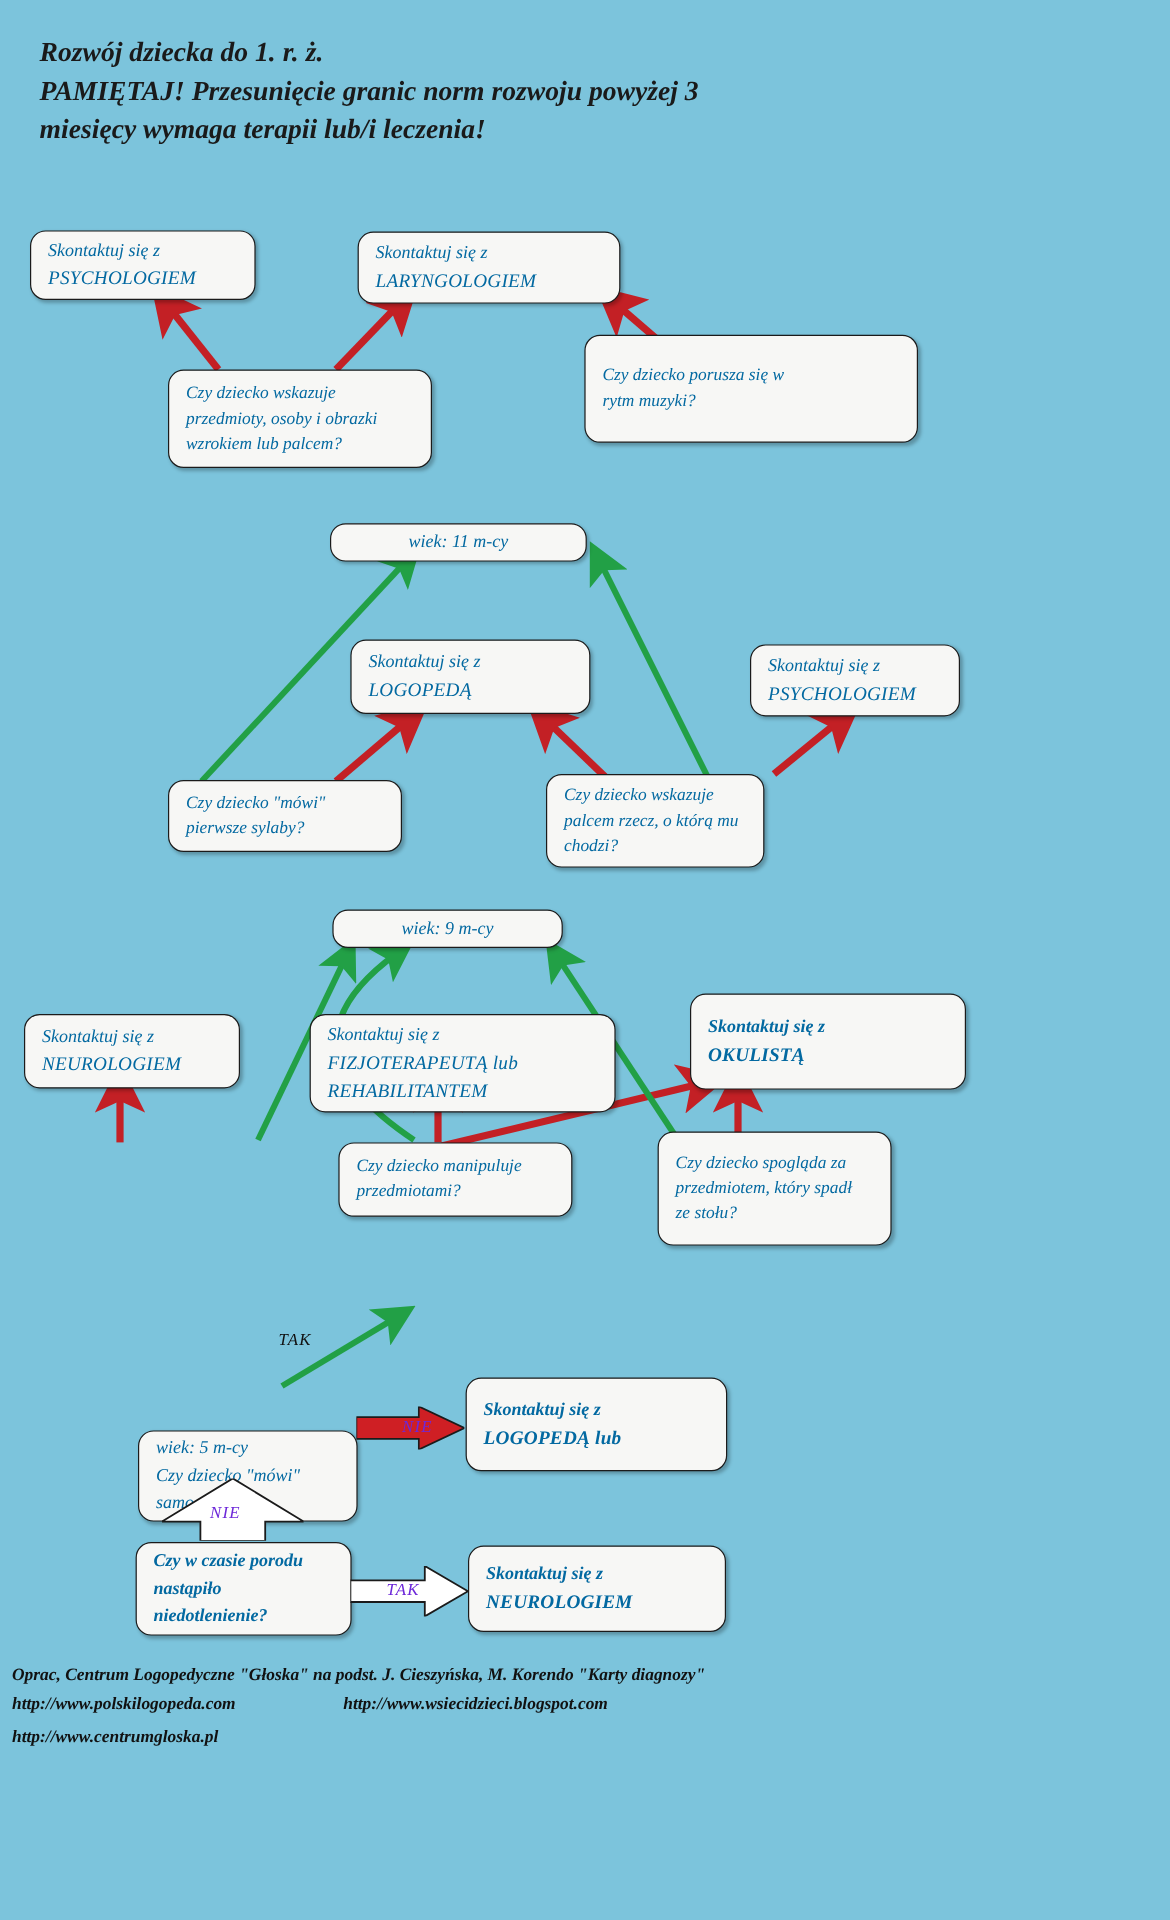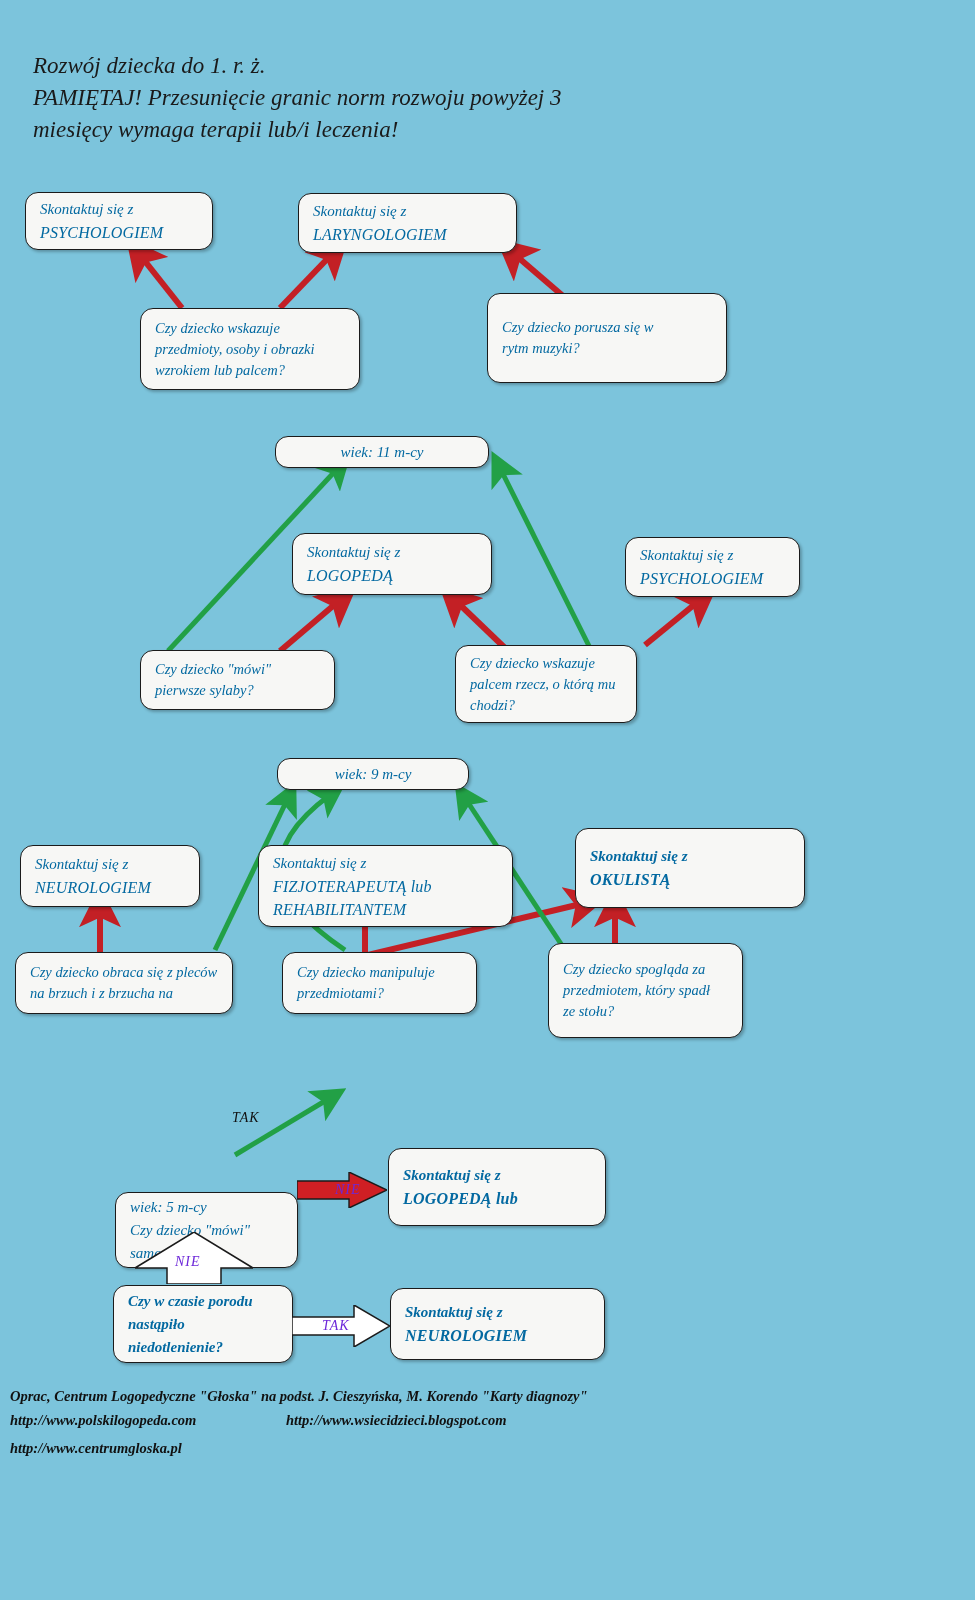--- a/index.html
+++ b/index.html
@@ -24,25 +24,25 @@
     left: 0;
     top: 0;
     width: 975px;
     height: 1600px;
     pointer-events: none;
     z-index: 2;
   }
   .title {
     position: absolute;
     left: 33px;
-    top: 50px;
+    top: 28px;
     width: 760px;
     font-family: "Liberation Serif", serif;
     font-style: italic;
-    font-weight: normal;
+    font-weight: bold;
     font-size: 23px;
     line-height: 32px;
     color: #1a1a1a;
     z-index: 5;
   }
   .node {
     position: absolute;
     background: #f7f7f5;
     border: 1.6px solid #1b1b1b;
     border-radius: 13px;
@@ -188,21 +188,21 @@
     <div class="ln">Skontaktuj się z</div>
     <div class="ln cap">LARYNGOLOGIEM</div>
   </div>
 
   <div class="node small" style="left:140px; top:308px; width:220px; height:82px;">
     <div class="ln">Czy dziecko wskazuje</div>
     <div class="ln">przedmioty, osoby i obrazki</div>
     <div class="ln">wzrokiem lub palcem?</div>
   </div>
 
-  <div class="node small" style="left:487px; top:293px; width:240px; height:90px;">
+  <div class="node small" style="left:487px; top:279px; width:278px; height:90px;">
     <div class="ln">Czy dziecko porusza się w</div>
     <div class="ln">rytm muzyki?</div>
   </div>
 
   <div class="node center" style="left:275px; top:436px; width:214px; height:32px; padding:4px 20px;">
     <div class="ln">wiek: 11 m-cy</div>
   </div>
 
   <div class="node" style="left:292px; top:533px; width:200px; height:62px;">
     <div class="ln">Skontaktuj się z</div>
@@ -238,24 +238,20 @@
     <div class="ln">Skontaktuj się z</div>
     <div class="ln cap">FIZJOTERAPEUTĄ lub</div>
     <div class="ln cap">REHABILITANTEM</div>
   </div>
 
   <div class="node" style="left:575px; top:828px; width:230px; height:80px; font-weight:bold;">
     <div class="ln">Skontaktuj się z</div>
     <div class="ln cap">OKULISTĄ</div>
   </div>
 
-  <div class="node small" style="left:15px; top:952px; width:218px; height:62px;">
-    <div class="ln">Czy dziecko obraca się z pleców</div>
-    <div class="ln">na brzuch i z brzucha na</div>
-  </div>
 
   <div class="node small" style="left:282px; top:952px; width:195px; height:62px;">
     <div class="ln">Czy dziecko manipuluje</div>
     <div class="ln">przedmiotami?</div>
   </div>
 
   <div class="node small" style="left:548px; top:943px; width:195px; height:95px;">
     <div class="ln">Czy dziecko spogląda za</div>
     <div class="ln">przedmiotem, który spadł</div>
     <div class="ln">ze stołu?</div>

